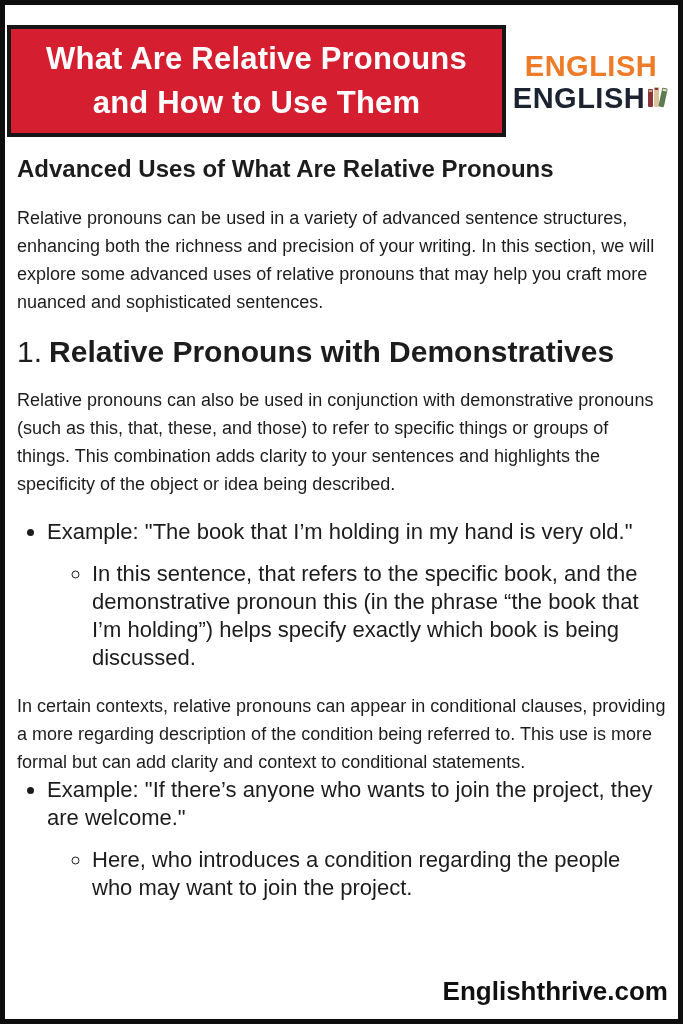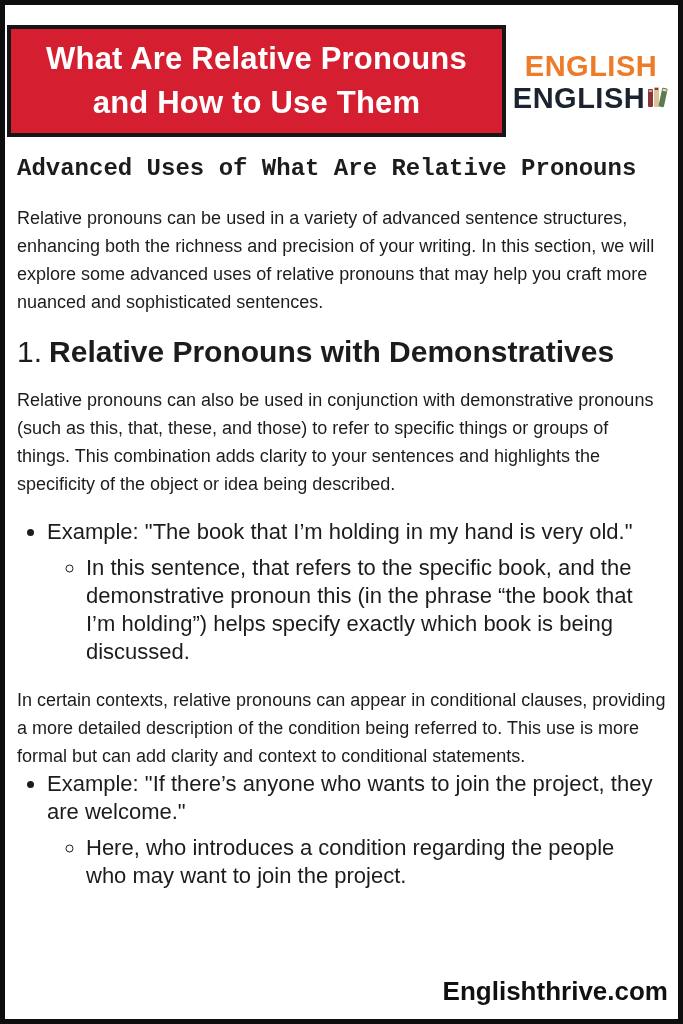--- a/index.html
+++ b/index.html
@@ -69,21 +69,20 @@
   }
   .books-icon { display: inline-block; }
 
   
   .content { padding: 0 12px; }
   .article-heading {
     font-size: 24px;
     font-weight: bold;
     line-height: 31px;
     margin: 16px 0 16px 0;
-    font-family: Liberation Mono, monospace;
   }
   .para {
     font-size: 18px;
     line-height: 28px;
     margin: 20px 0 0 0;
   }
   .section-heading {
     font-size: 30px;
     line-height: 28px;
     font-weight: bold;
@@ -94,21 +93,21 @@
 
   ul.example-list {
     margin: 20px 0 0 0;
     padding-left: 30px;
     font-size: 22px;
     line-height: 28px;
     list-style: disc;
   }
   ul.example-list.tight { margin-top: 0; }
   ul.sub-list {
-    margin: 8px;
+    margin: 14px;
     padding-left: 31px;
     list-style: circle;
   }
 
   .footer {
     position: absolute;
     right: 10px;
     bottom: 12px;
     font-size: 26px;
     font-weight: bold;
@@ -158,21 +157,21 @@
       <li>
         <span>Example: "The book that I’m holding in my hand is very old."</span>
         <ul class="sub-list">
           <li>In this sentence, that refers to the specific book, and the demonstrative pronoun this (in the phrase “the book that I’m holding”) helps specify exactly which book is being discussed.</li>
         </ul>
       </li>
     </ul>
   </div>
 
   <div>
-    <p class="para">In certain contexts, relative pronouns can appear in conditional clauses, providing a more detailed description of the condition being referred to. This use is more formal but can add clarity and context to conditional statements.</p>
+    <p class="para">In certain contexts, relative pronouns can appear in conditional clauses, providing a more regarding description of the condition being referred to. This use is more formal but can add clarity and context to conditional statements.</p>
     <ul class="example-list tight">
       <li>
         <span>Example: "If there’s anyone who wants to join the project, they are welcome."</span>
         <ul class="sub-list">
           <li>Here, who introduces a condition regarding the people who may want to join the project.</li>
         </ul>
       </li>
     </ul>
   </div>
 

